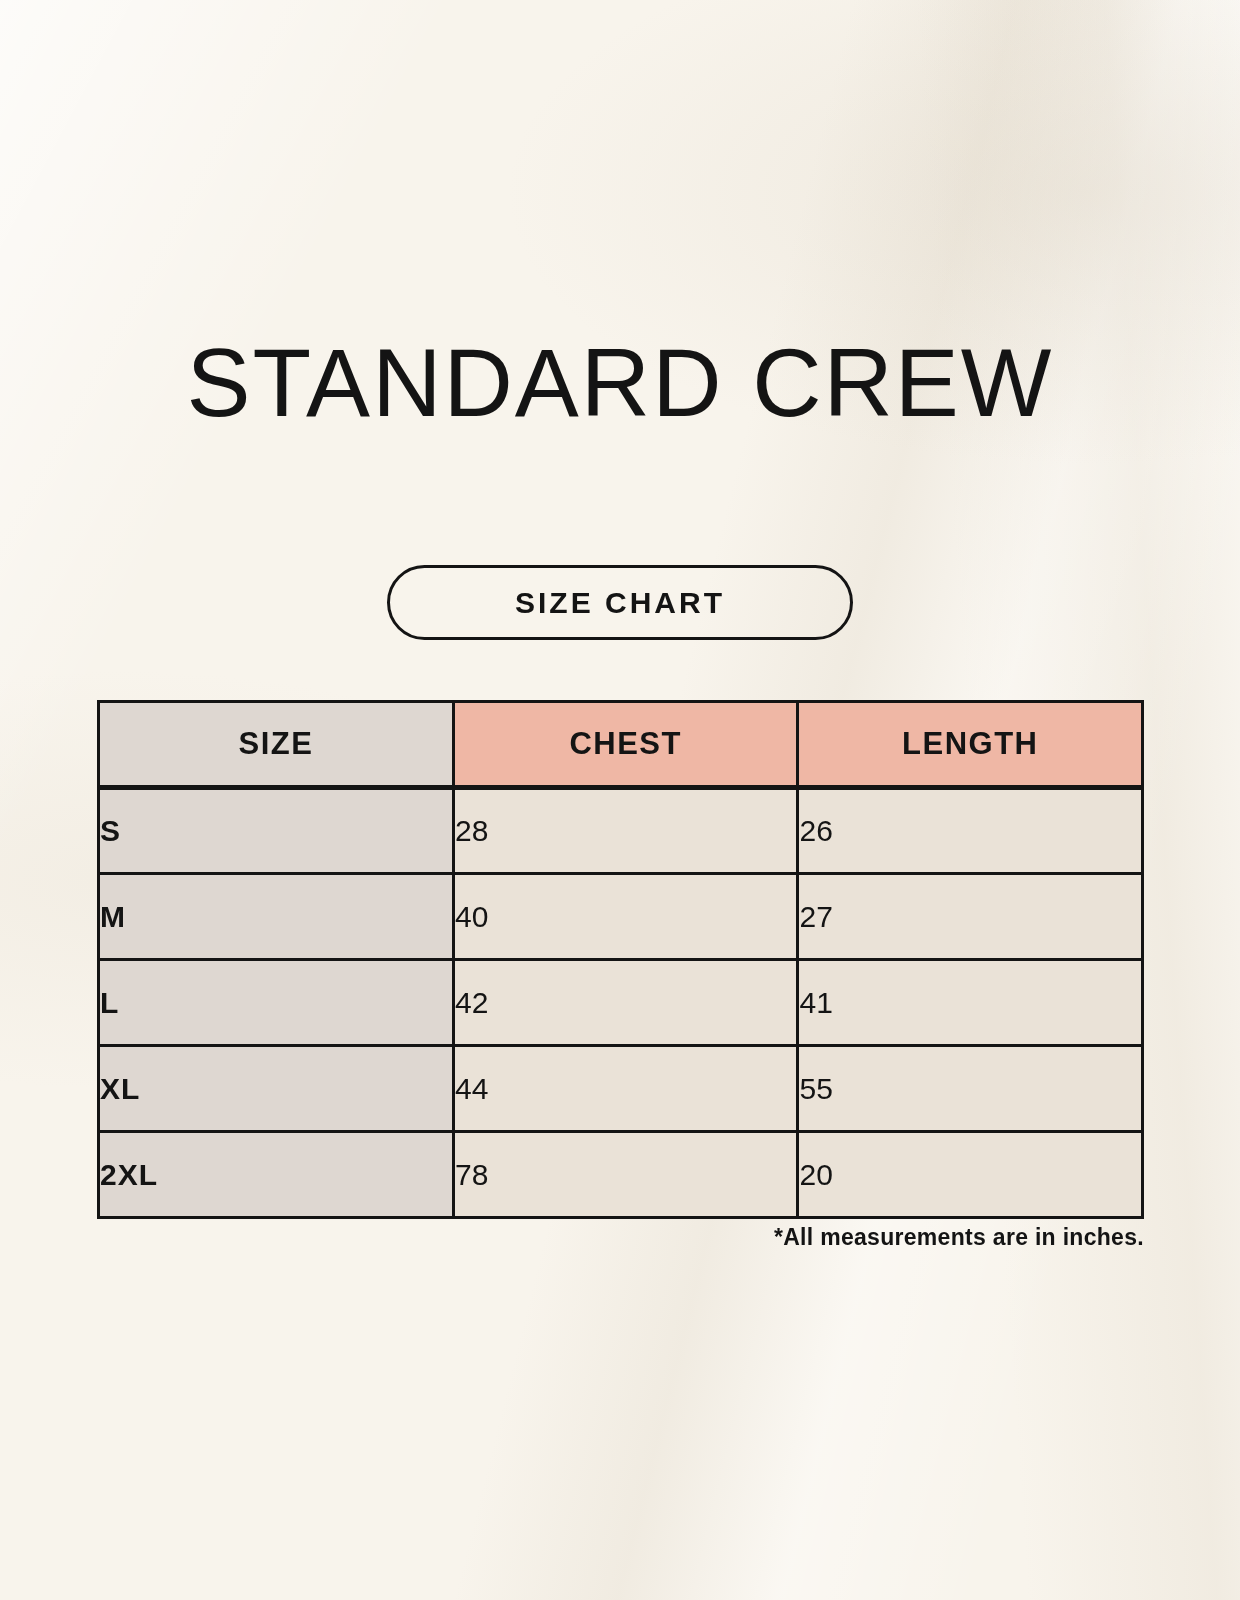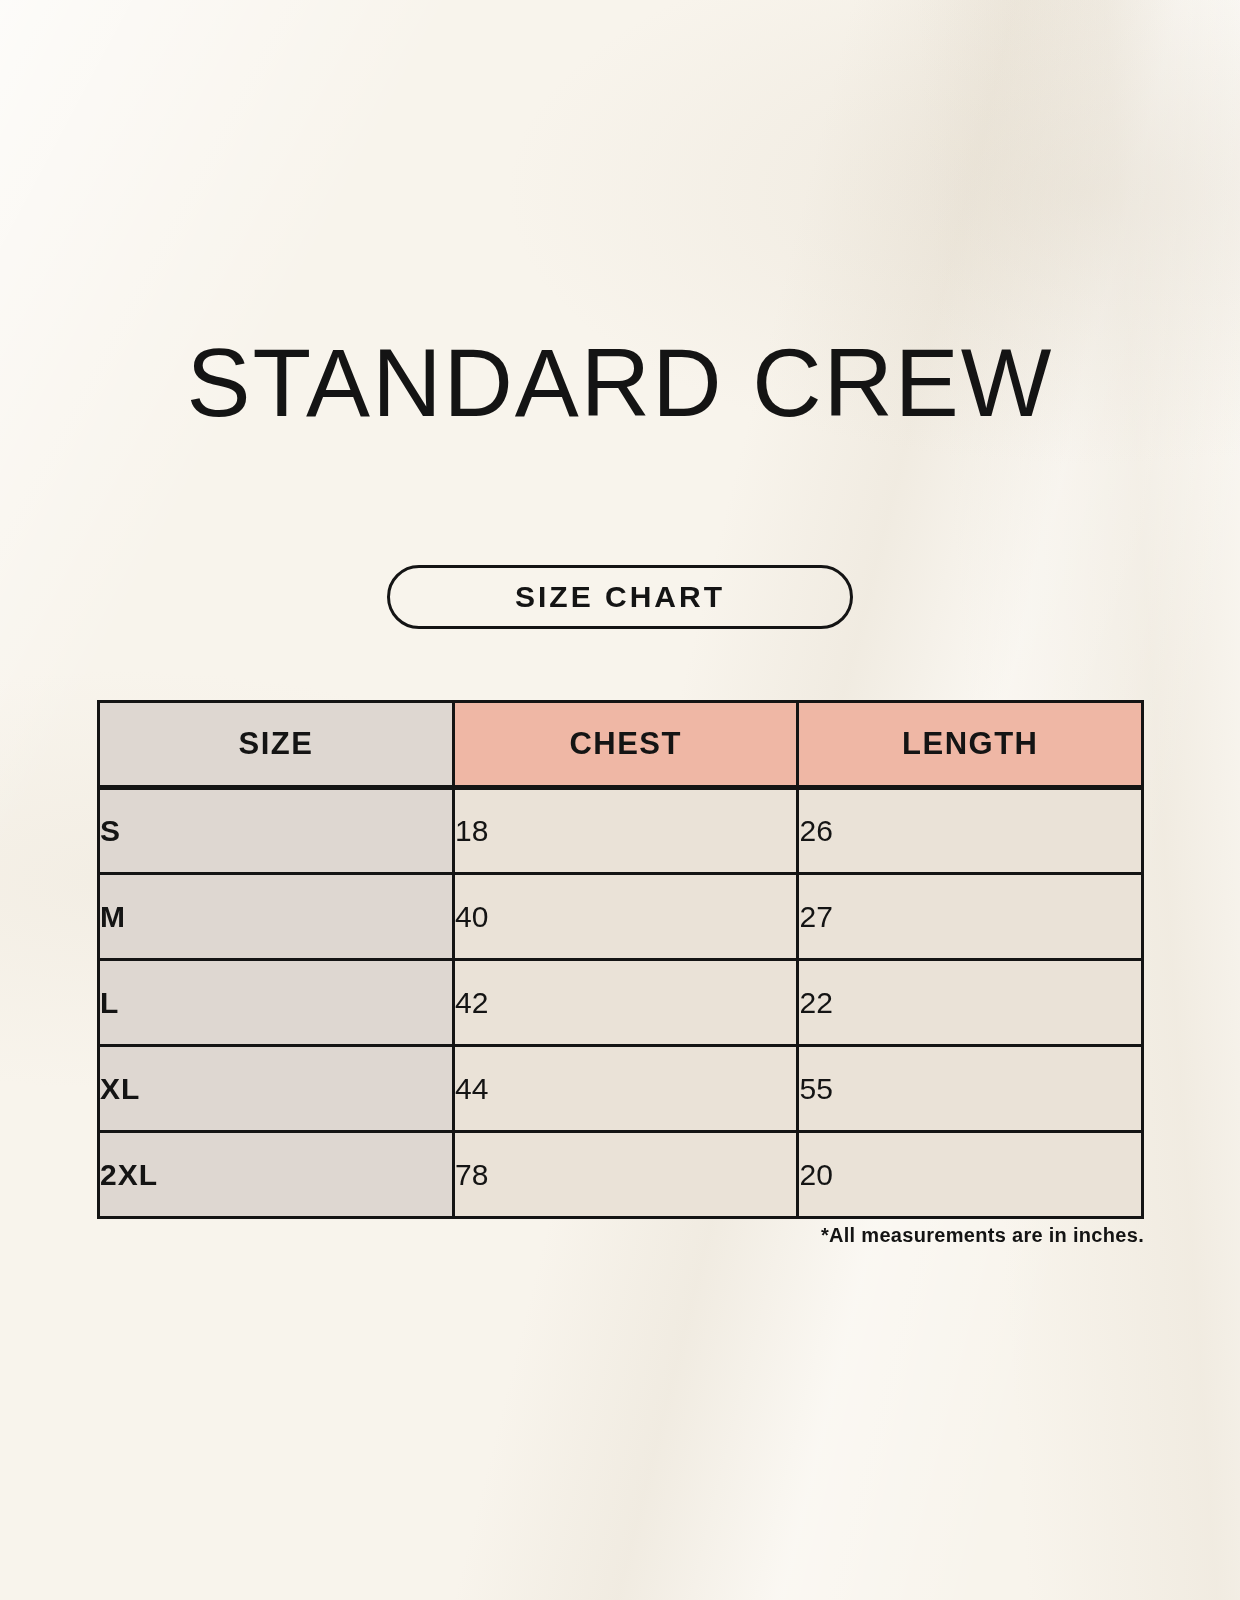--- a/index.html
+++ b/index.html
@@ -28,21 +28,21 @@
   .title {
     position: absolute; top: 338px; left: 0; width: 100%; margin: 0;
     text-align: center;
     font-size: 96px; font-weight: 400; letter-spacing: 2px; line-height: 89px;
     color: var(--ink, #141414);
   }
   .title .line { display: block; }
 
   .badge {
     position: absolute; top: 565px; left: 50%; transform: translateX(-50%);
-    width: 466px; height: 64px; box-sizing: border-box;
+    width: 466px; height: 75px; box-sizing: border-box;
     border: 3px solid var(--ink, #141414); border-radius: 40px;
     display: flex; align-items: center; justify-content: center;
     font-size: 30px; font-weight: 700; letter-spacing: 3px;
   }
 
   .size-table {
     position: absolute; top: 700px; left: 97px; width: 1047px;
     border-collapse: collapse; table-layout: fixed;
   }
   .size-table th, .size-table td {
@@ -58,21 +58,21 @@
   }
   .size-table th.col-size { background: var(--size-col-bg, #ded7d1); }
   .size-table td { font-size: 30px; background: var(--cell-beige, #eae2d7); }
   .size-table td.size-cell {
     font-weight: 700; letter-spacing: 1px;
     background: var(--size-col-bg, #ded7d1);
   }
 
   .footnote {
     position: absolute; top: 1224px; left: 97px; width: 1047px;
-    text-align: right; font-size: 20px; font-weight: 700; letter-spacing: 0.3px;
+    text-align: right; font-size: 23px; font-weight: 700; letter-spacing: 0.3px;
     color: var(--ink, #141414);
   }
 </style>
 </head>
 <body>
 
 <div class="canvas">
   <div class="bg-texture"></div>
 
   <h1 class="title">
@@ -92,32 +92,32 @@
     <thead>
       <tr>
         <th class="col-size">SIZE</th>
         <th class="col-chest">CHEST</th>
         <th class="col-length">LENGTH</th>
       </tr>
     </thead>
     <tbody>
       <tr>
         <td class="size-cell">S</td>
-        <td>18</td>
+        <td>28</td>
         <td>26</td>
       </tr>
       <tr>
         <td class="size-cell">M</td>
         <td>40</td>
         <td>27</td>
       </tr>
       <tr>
         <td class="size-cell">L</td>
         <td>42</td>
-        <td>22</td>
+        <td>41</td>
       </tr>
       <tr>
         <td class="size-cell">XL</td>
         <td>44</td>
         <td>55</td>
       </tr>
       <tr>
         <td class="size-cell">2XL</td>
         <td>78</td>
         <td>20</td>

